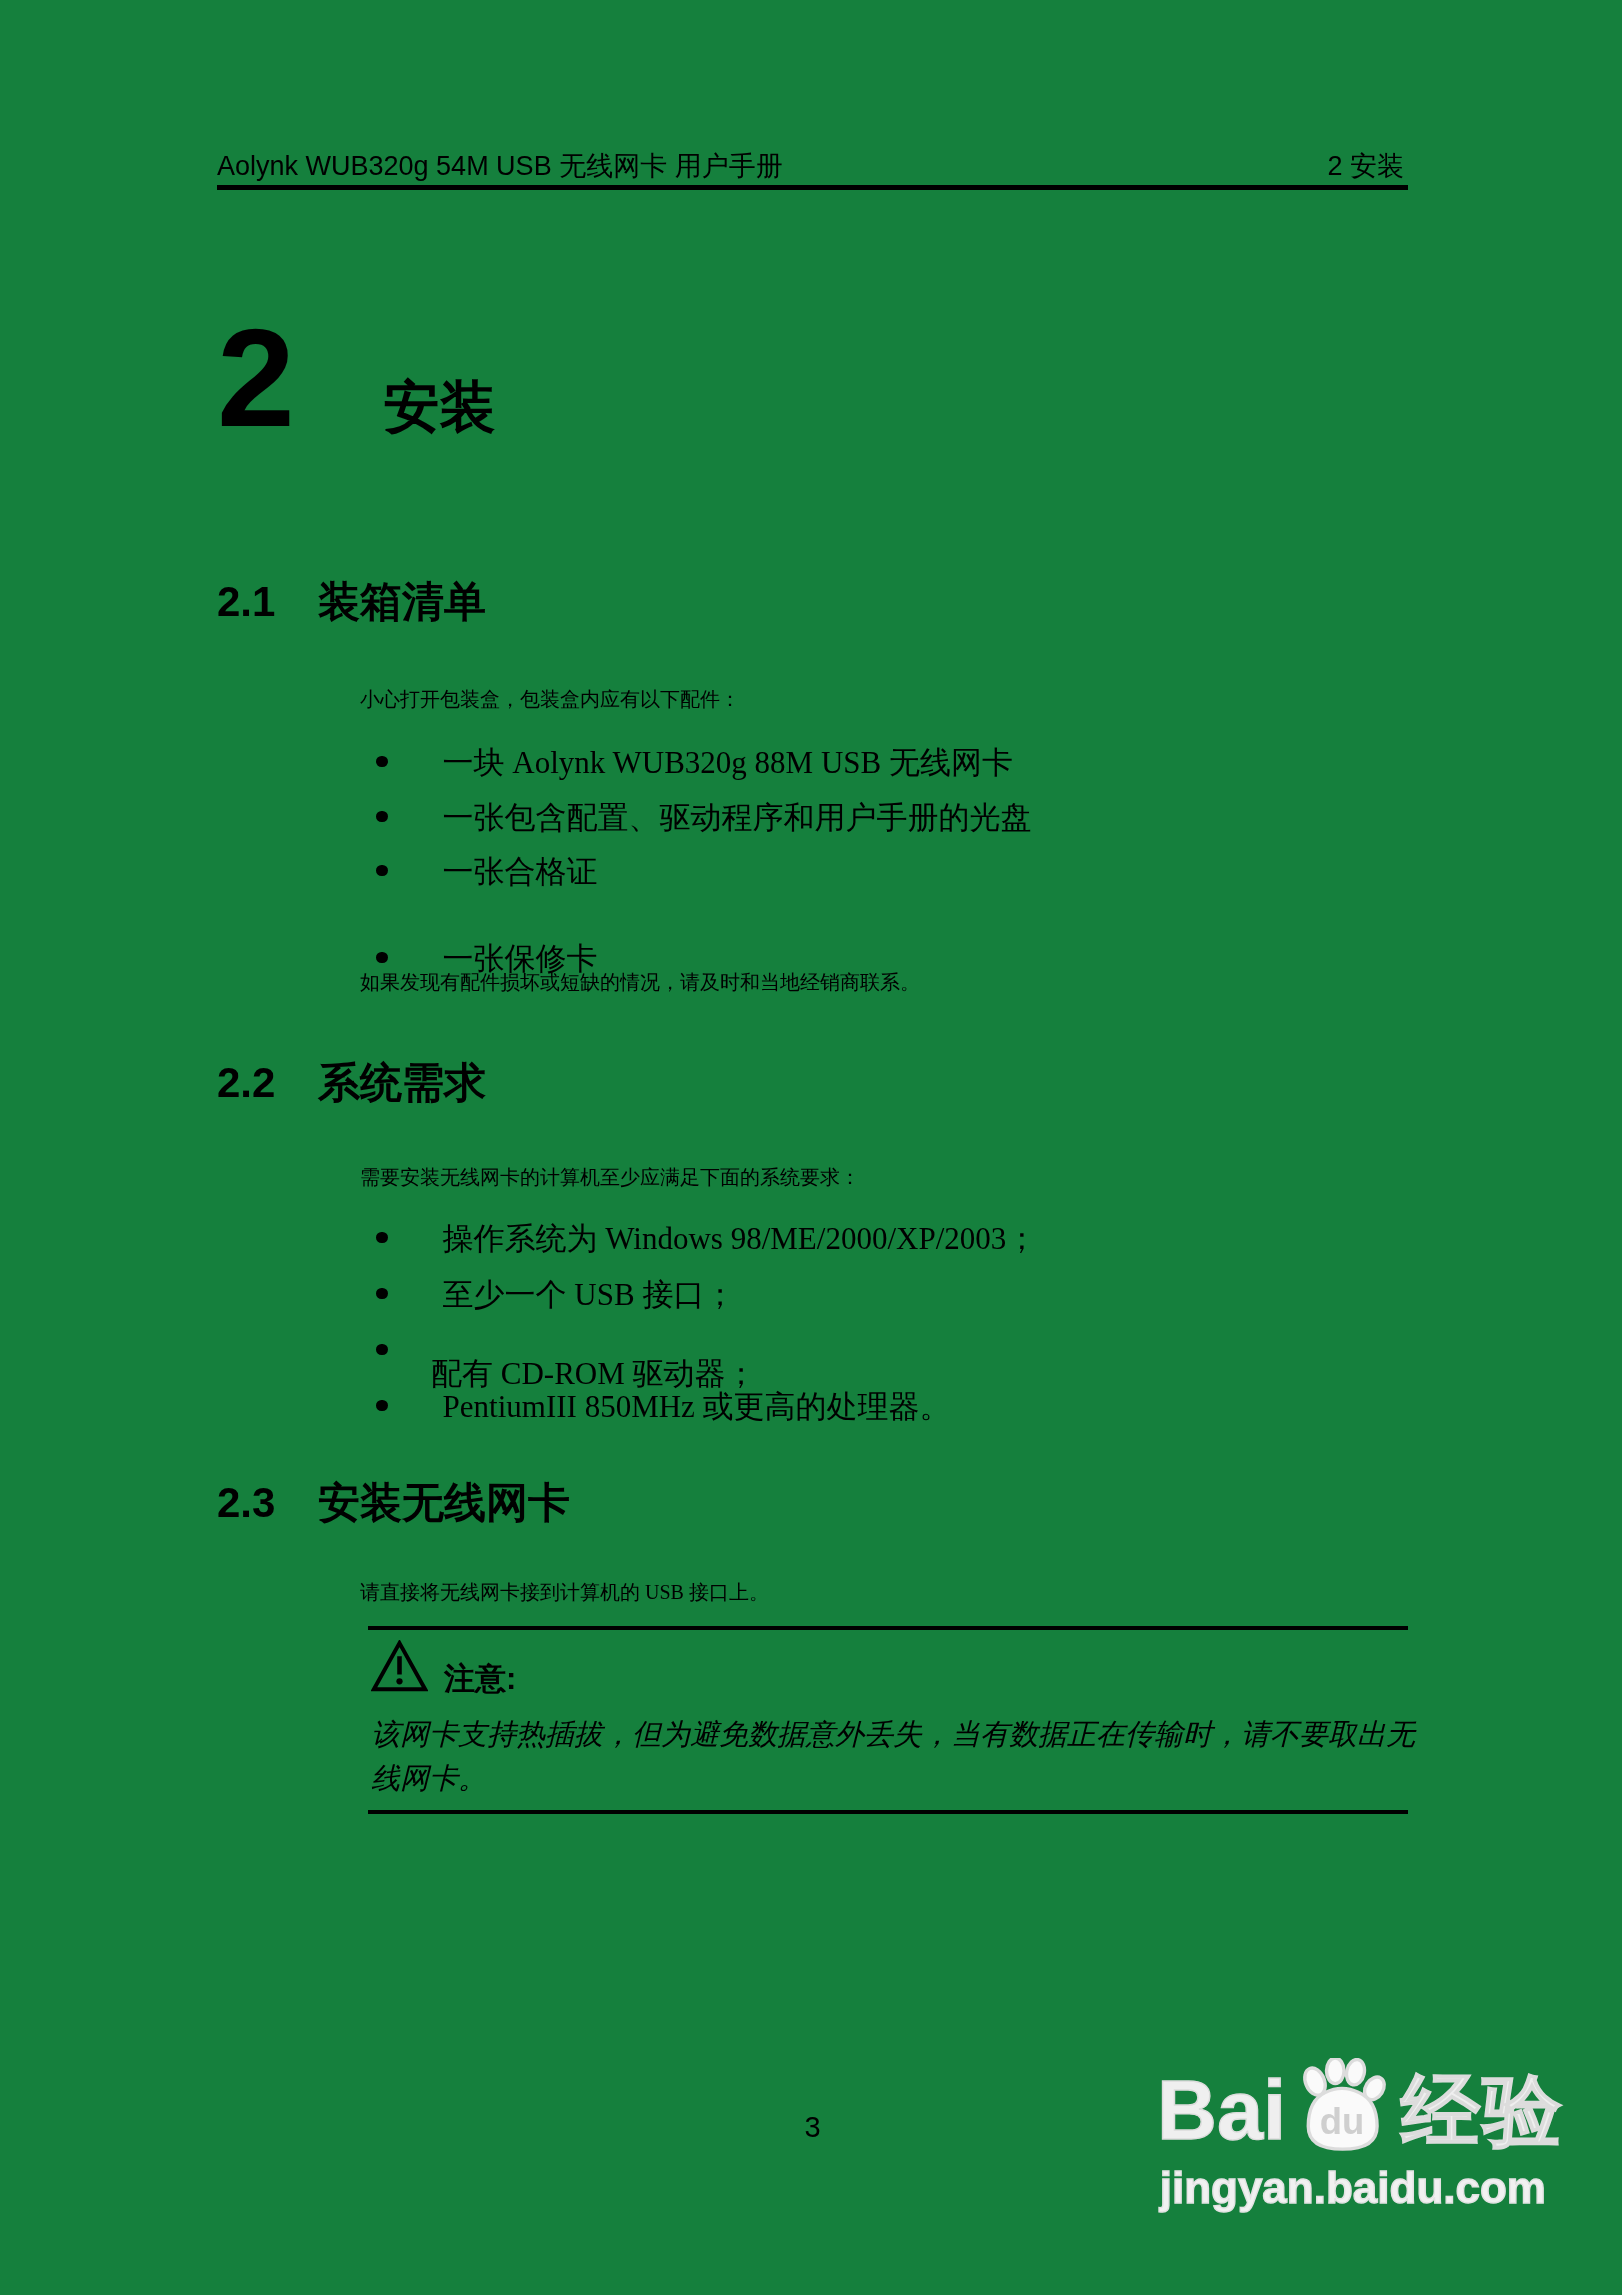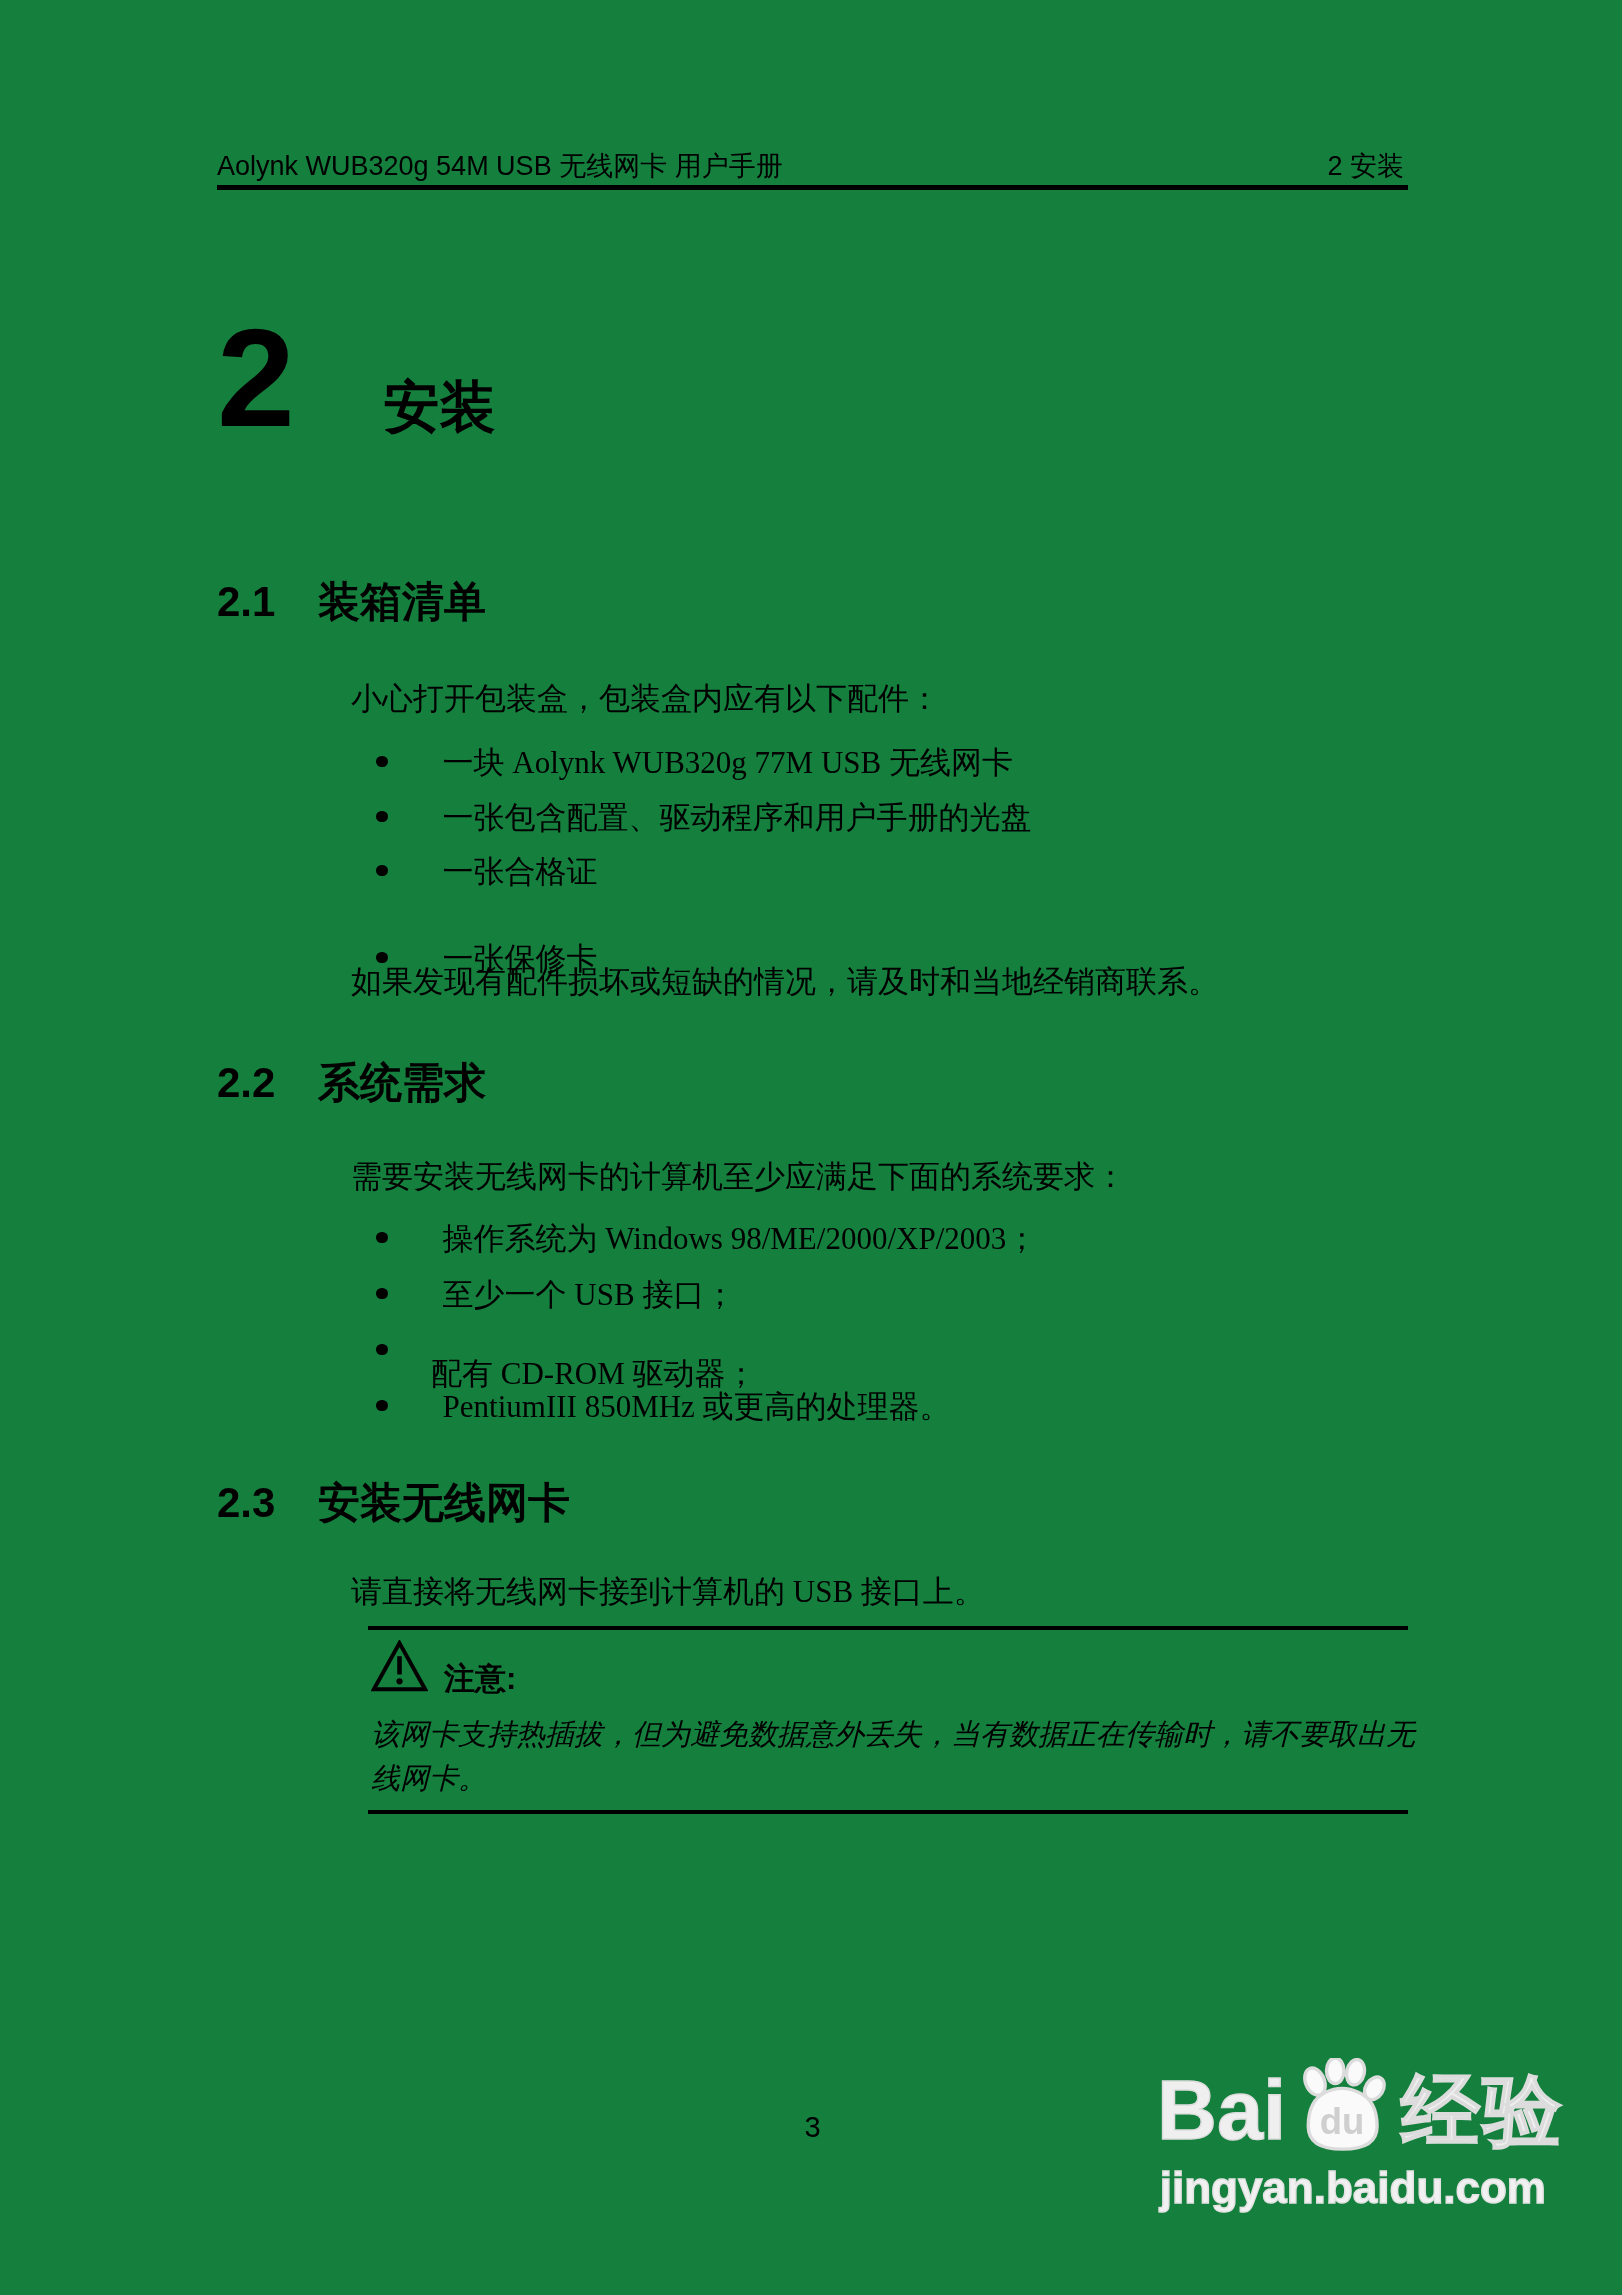--- a/index.html
+++ b/index.html
@@ -40,22 +40,22 @@
     font-family:"Liberation Sans","DejaVu Sans",sans-serif;
     font-weight:bold;font-size:42px;line-height:1.1;white-space:nowrap;
   }
   .sec-heading .sec-num{display:inline-block;}
   .sec-heading .sec-title{display:inline-block;margin-left:31px;}
   .h21{top:579px;}
   .h22{top:1060px;}
   .h23{top:1480px;}
   
   .para{
-    position:absolute;left:351px;
-    font-size:31px;line-height:40px;white-space:nowrap;
+    position:absolute;left:360px;
+    font-size:20px;line-height:40px;white-space:nowrap;
   }
   .p-intro1{top:679px;}
   .p-outro1{top:962px;}
   .p-intro2{top:1157px;}
   .p-install{top:1572px;}
   
   .bullet{position:absolute;left:376px;display:flex;align-items:flex-start;}
   .bullet .dot{
     width:11.6px;height:11.6px;border-radius:50%;background:#000;
     margin-top:11.6px;flex:0 0 auto;
@@ -117,21 +117,21 @@
 
   <div class="sec-heading h21">
     <span class="sec-num">2.1</span>
     <span class="sec-title">装箱清单</span>
   </div>
 
   <div class="para p-intro1">小心打开包装盒，包装盒内应有以下配件：</div>
 
   <div class="bullet b1">
     <span class="dot"></span>
-    <span class="txt">一块 Aolynk WUB320g 77M USB 无线网卡</span>
+    <span class="txt">一块 Aolynk WUB320g 88M USB 无线网卡</span>
   </div>
   <div class="bullet b2">
     <span class="dot"></span>
     <span class="txt">一张包含配置、驱动程序和用户手册的光盘</span>
   </div>
   <div class="bullet b3">
     <span class="dot"></span>
     <span class="txt">一张合格证</span>
   </div>
   <div class="bullet b4">

